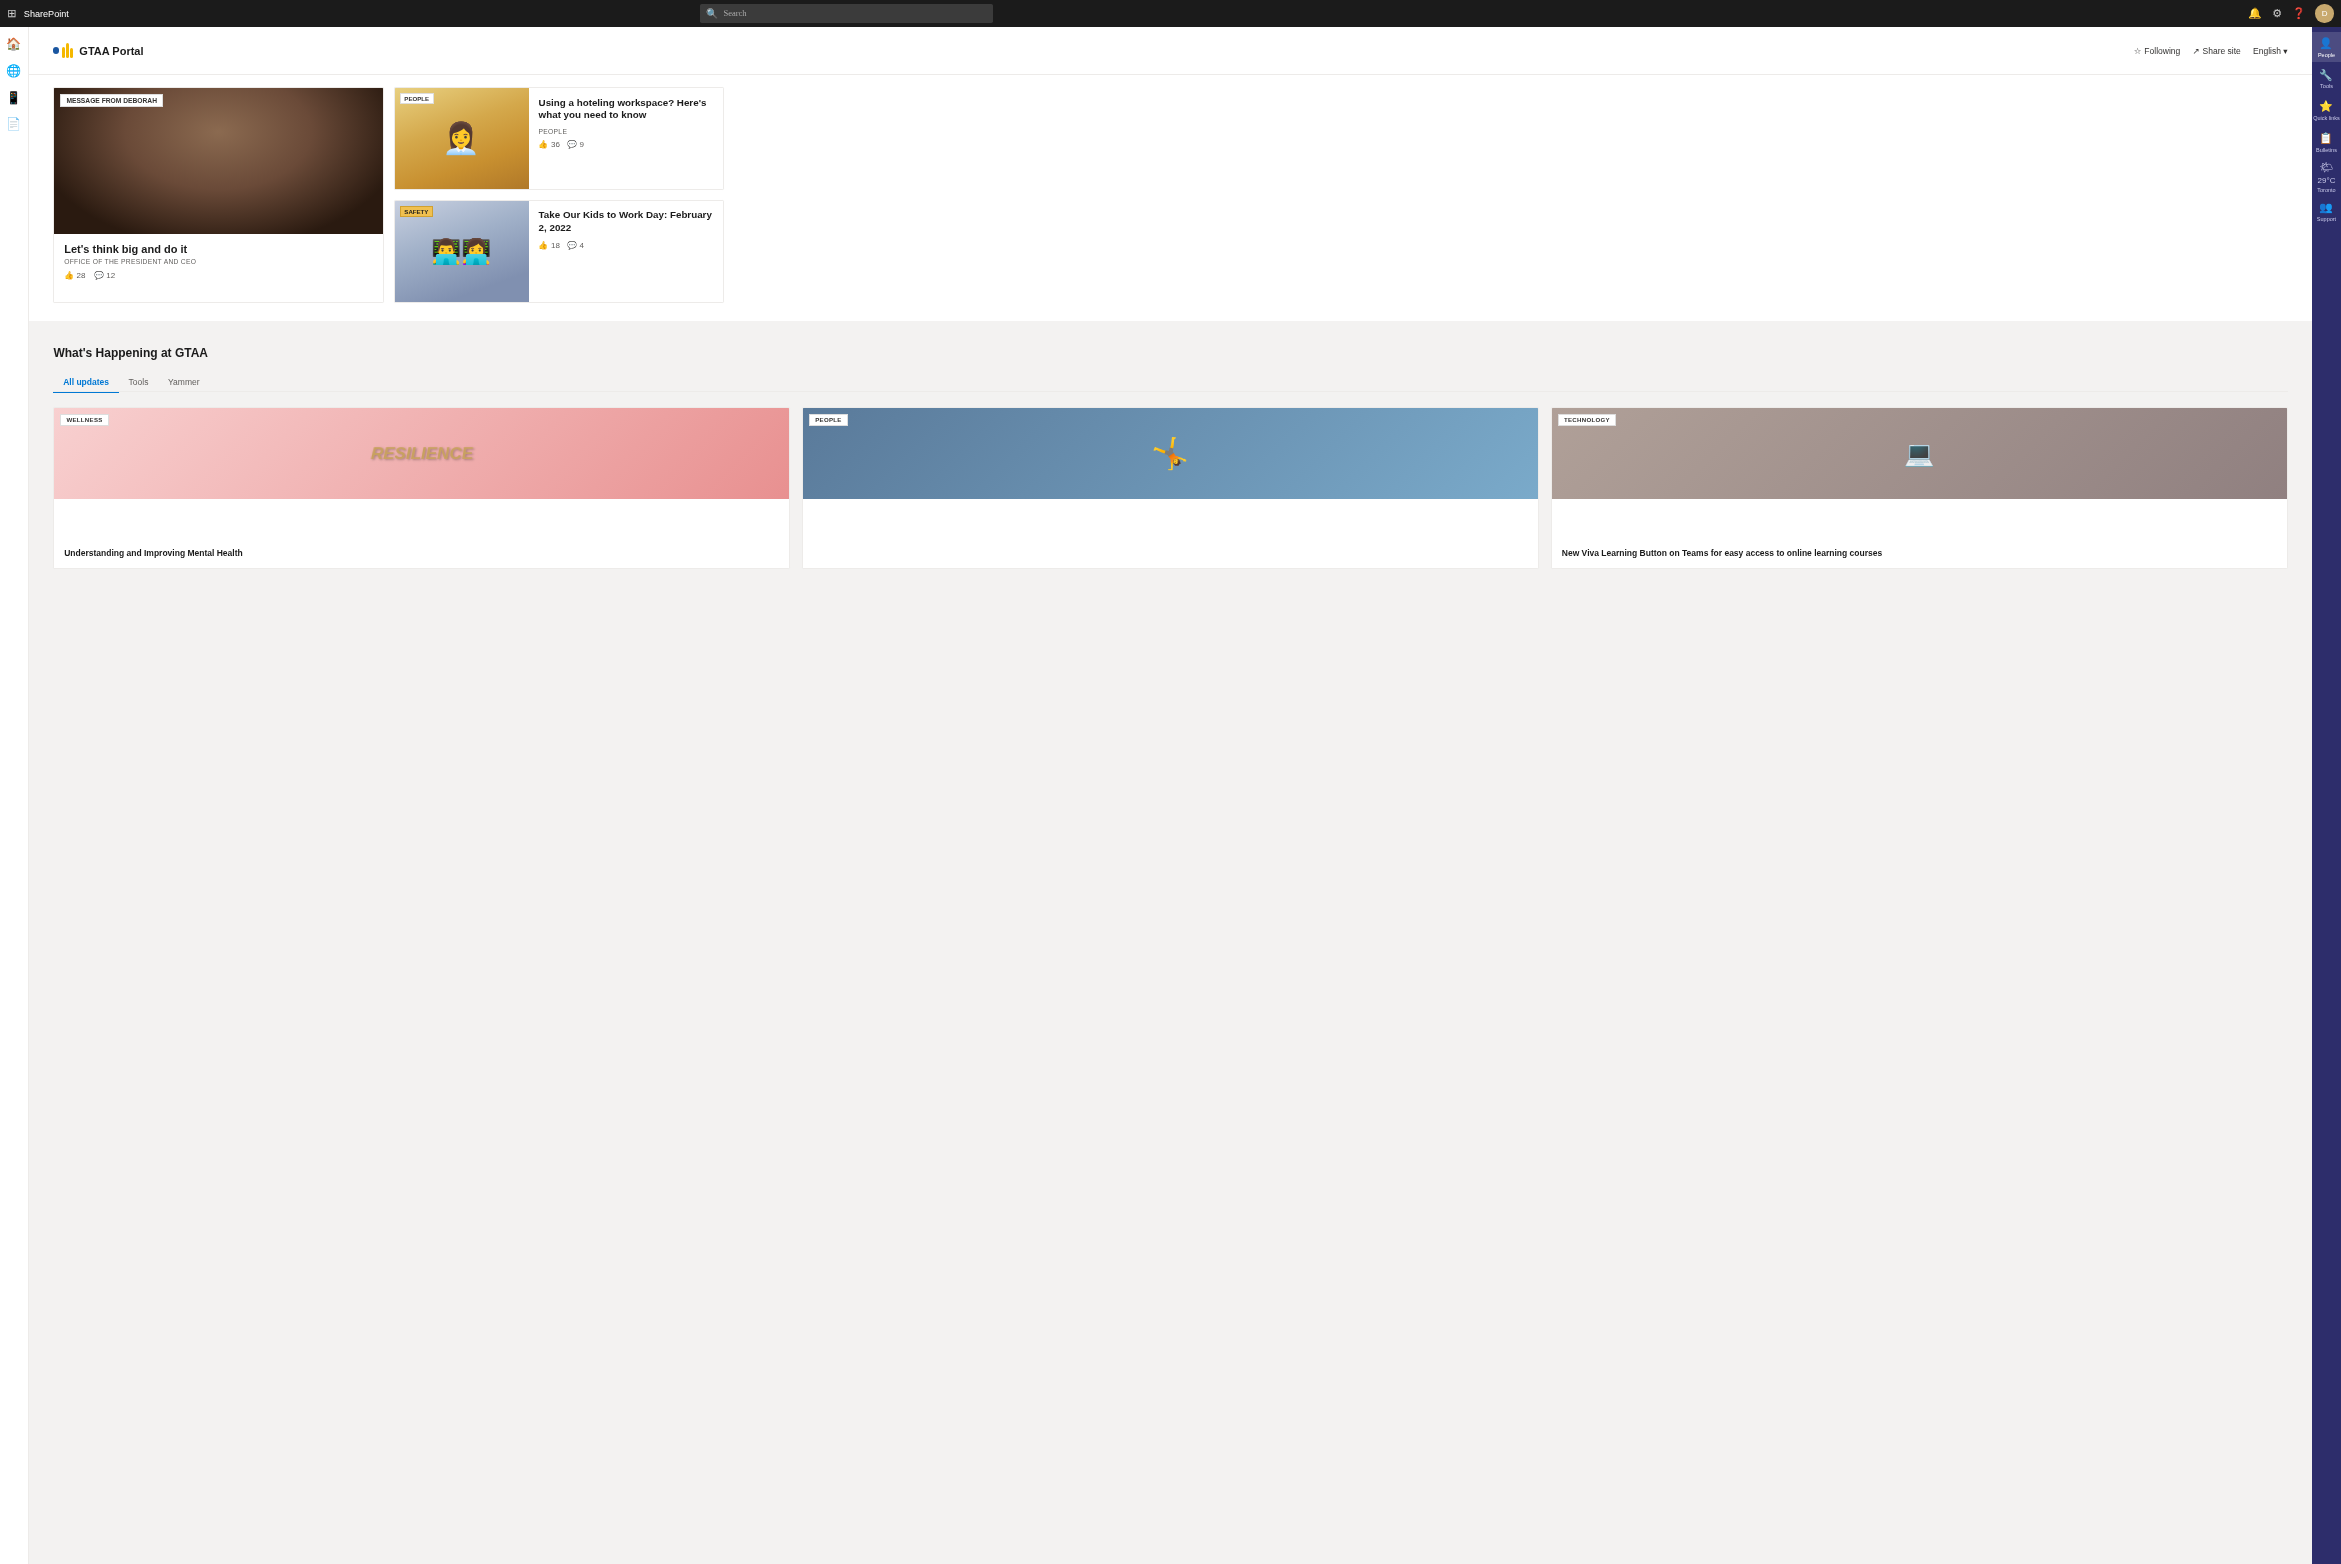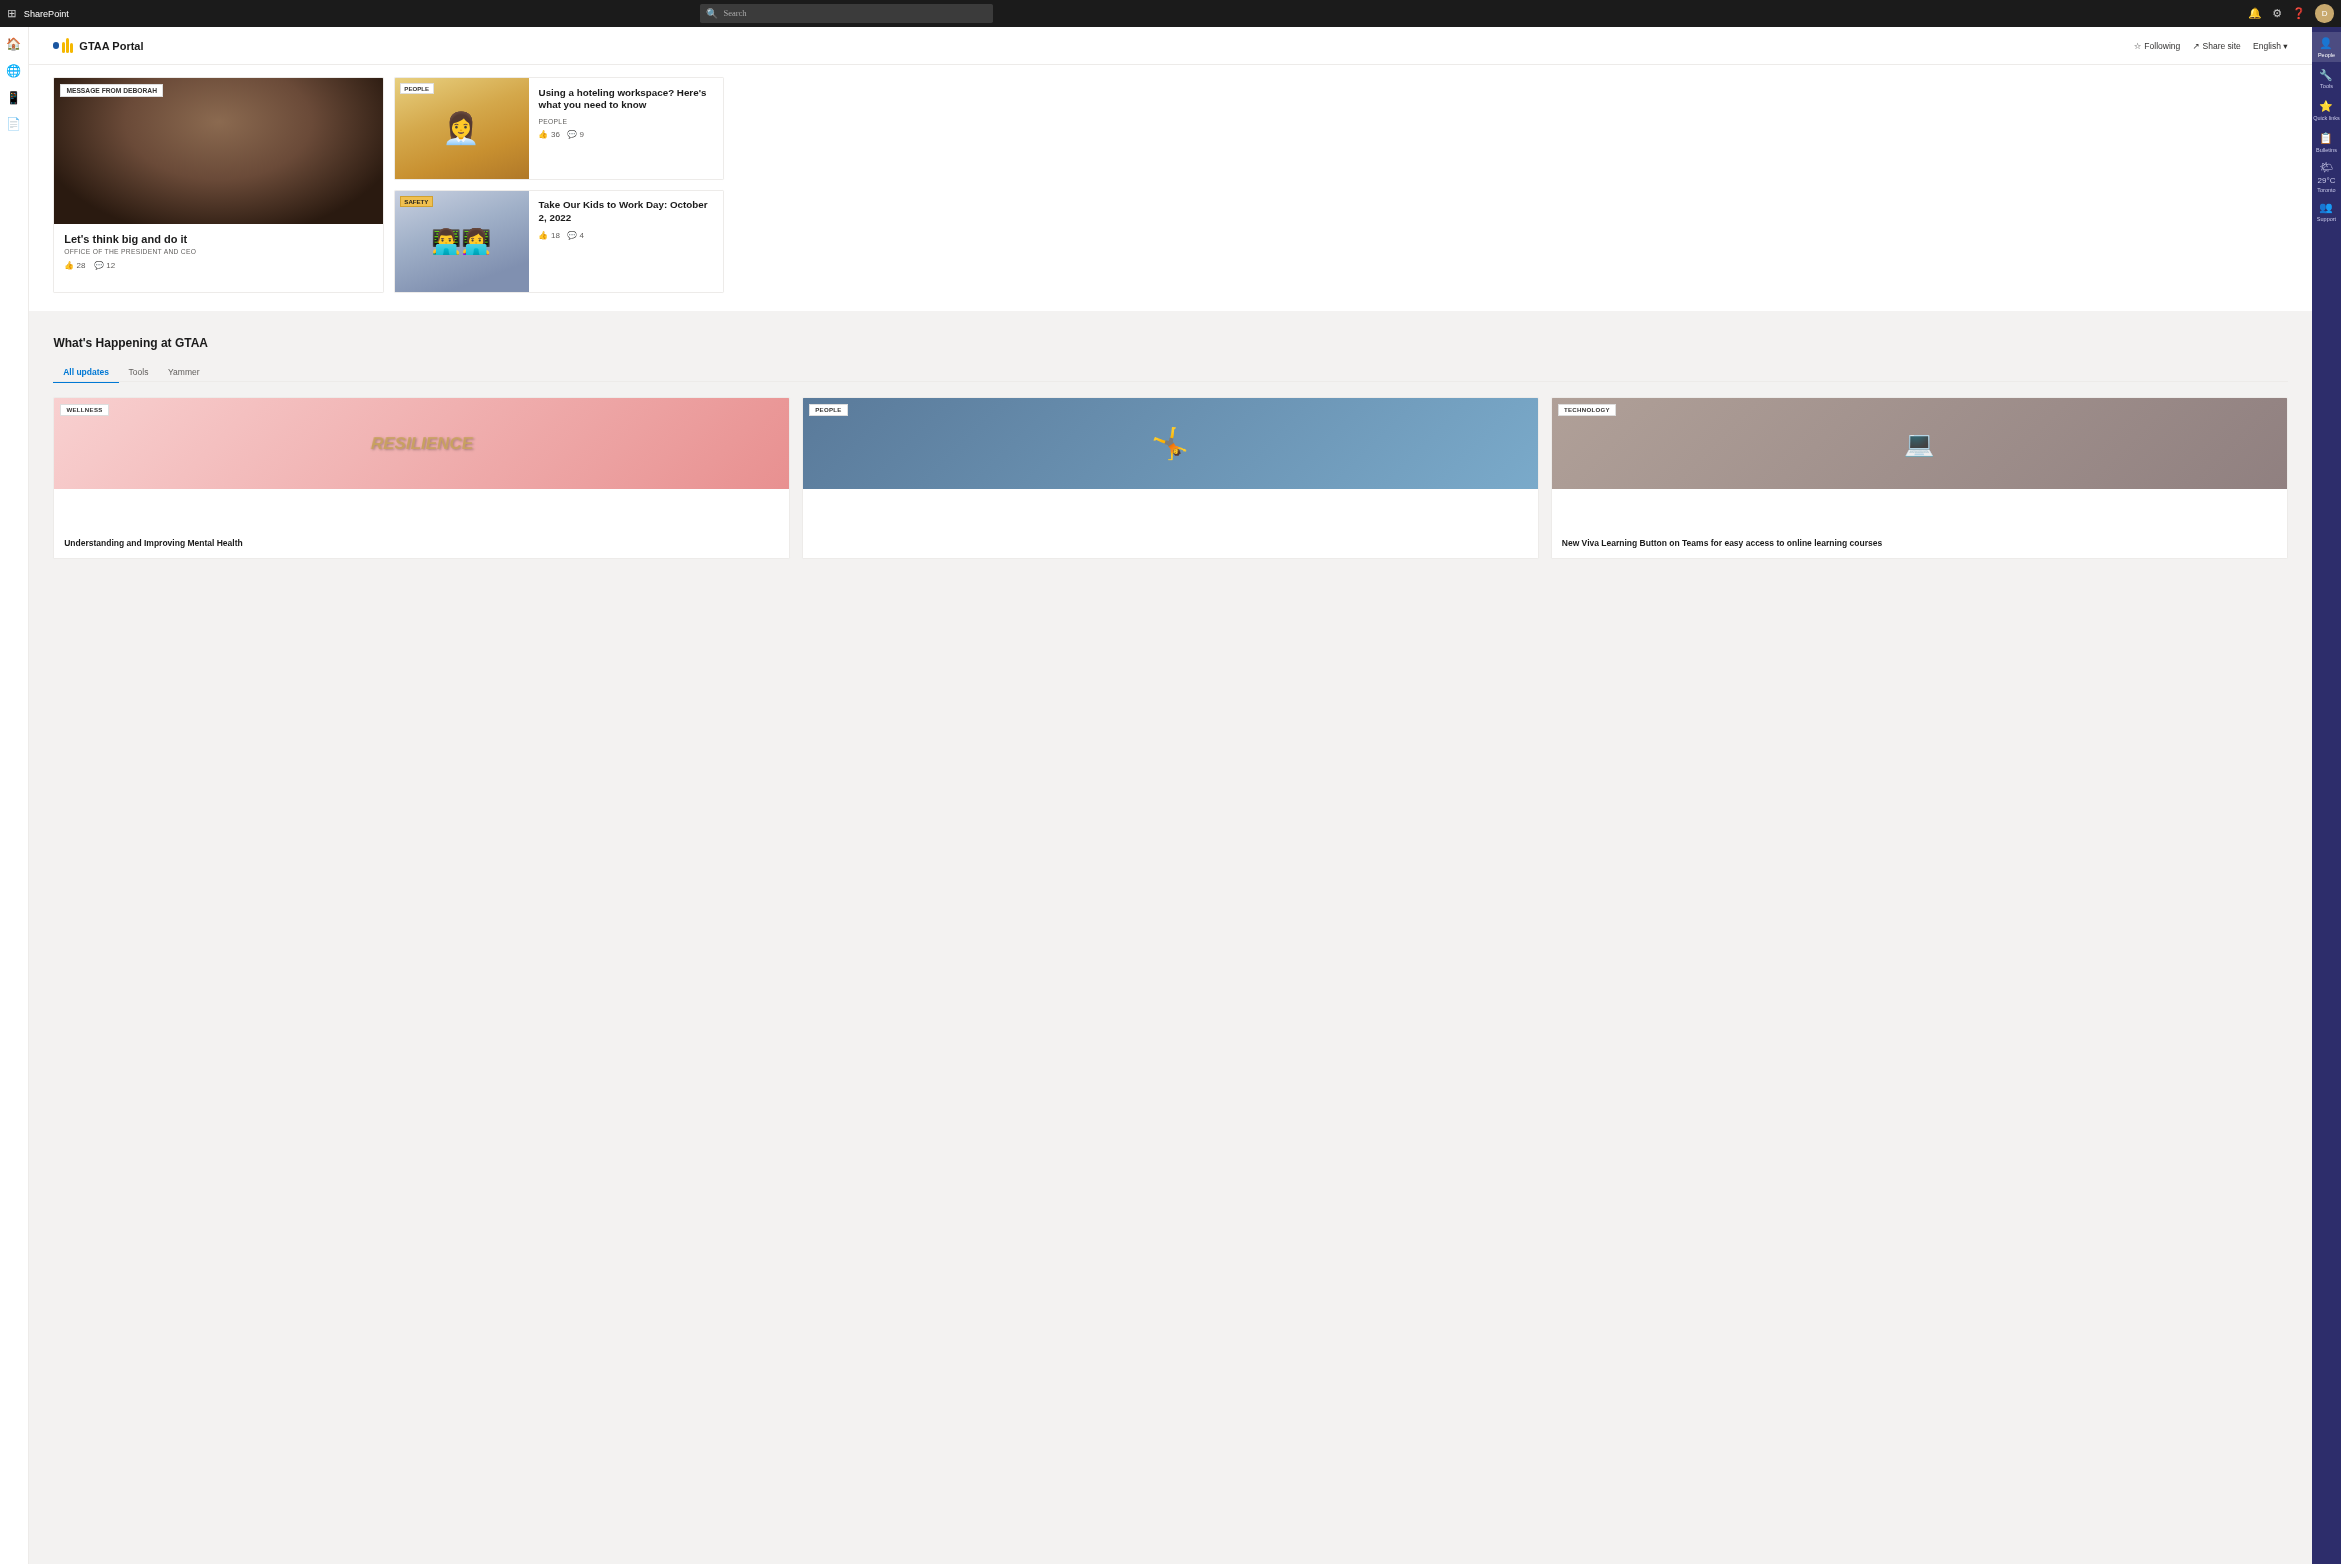--- a/index.html
+++ b/index.html
@@ -64,21 +64,21 @@
     .right-sidebar-item.active .right-sidebar-label { color: #fff; }
 
     
     .main-content {
       margin-left: 29px; margin-right: 29px; margin-top: 27px;
       padding: 0;
     }
 
     
     .site-header {
-      background: #fff; height: 38px;
+      background: #fff; height: 48px;
       display: flex; align-items: center; justify-content: space-between;
       padding: 0 24.4px; border-bottom: 0.6px solid #edebe9;
     }
     .site-logo-area { display: flex; align-items: center; gap: 6.1px; }
     .site-title { font-size: 11px; font-weight: 600; color: #1b1b1b; }
     .site-header-actions { display: flex; align-items: center; gap: 12.2px; }
     .site-action-btn {
       display: flex; align-items: center; gap: 3px;
       font-size: 8.5px; color: #323130; cursor: pointer;
       background: none; border: none;
@@ -355,21 +355,21 @@
             </div>
           </div>
         </div>
 
         <div class="hero-card-side">
           <div class="hero-side-img hero-side-img-safety">
             <div class="img-kids-work">👨‍💻👩‍💻</div>
             <div class="hero-badge tag-yellow" style="position:absolute;top:4.9px;left:4.9px;padding:1.2px 3.7px;font-size:6.1px;font-weight:700;">SAFETY</div>
           </div>
           <div class="hero-side-content">
-            <div class="hero-side-title">Take Our Kids to Work Day: October 2, 2022</div>
+            <div class="hero-side-title">Take Our Kids to Work Day: February 2, 2022</div>
             <div class="hero-side-stats">
               <div class="hero-stat">
                 <span>👍</span>
                 <span>18</span>
               </div>
               <div class="hero-stat">
                 <span>💬</span>
                 <span>4</span>
               </div>
             </div>

